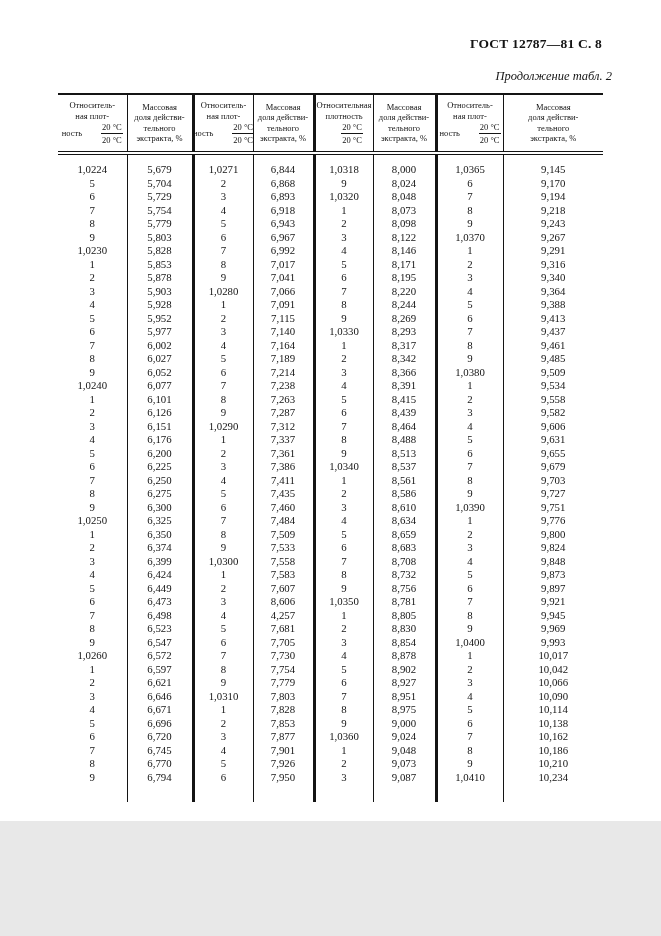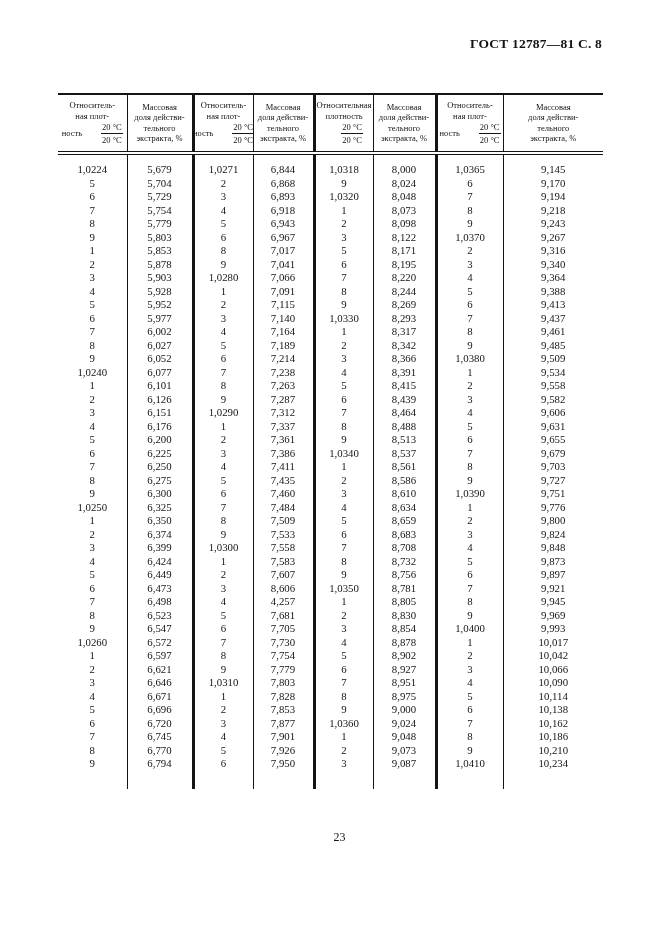--- a/index.html
+++ b/index.html
@@ -1,18 +1,18 @@
 <!DOCTYPE html>
 <html><head>
 <meta charset="utf-8">
 <style>
   html,body { margin:0; padding:0; }
   body { width:661px; height:936px; background:#e8e8e8; }
   .page {
-    position:relative; width:661px; height:936px; background:#ffffff;
+    position:relative; width:661px; height:821px; background:#ffffff;
     font-family:"Liberation Serif","DejaVu Serif",serif; color:#141414;
     overflow:hidden;
   }
   .doc-header {
     position:absolute; top:36px; left:0; width:602px;
     text-align:right; font-weight:bold; font-size:13.5px; letter-spacing:0.2px;
     white-space:nowrap;
   }
   .caption {
     position:absolute; top:69px; left:0; width:612px;
@@ -53,20 +53,21 @@
     text-align:center; font-size:12px;margin-left:9px;
   }
 </style>
 </head>
 <body>
 
 <div class="page">
 
   <div class="doc-header">ГОСТ 12787—81 С. 8</div>
 
+  <div class="caption">Продолжение табл. 2</div>
 
   <table class="tbl">
     <colgroup>
       <col style="width:69px">
         <col style="width:66px">
       <col style="width:60px">
         <col style="width:61px">
       <col style="width:59px">
         <col style="width:63px">
       <col style="width:67px">
@@ -217,20 +218,30 @@
           <td>9</td>
           <td>5,803</td>
           <td>6</td>
           <td>6,967</td>
           <td>3</td>
           <td>8,122</td>
           <td>1,0370</td>
           <td>9,267</td>
         </tr>
         <tr>
+          <td>1,0230</td>
+          <td>5,828</td>
+          <td>7</td>
+          <td>6,992</td>
+          <td>4</td>
+          <td>8,146</td>
+          <td>1</td>
+          <td>9,291</td>
+        </tr>
+        <tr>
           <td>1</td>
           <td>5,853</td>
           <td>8</td>
           <td>7,017</td>
           <td>5</td>
           <td>8,171</td>
           <td>2</td>
           <td>9,316</td>
         </tr>
         <tr>

